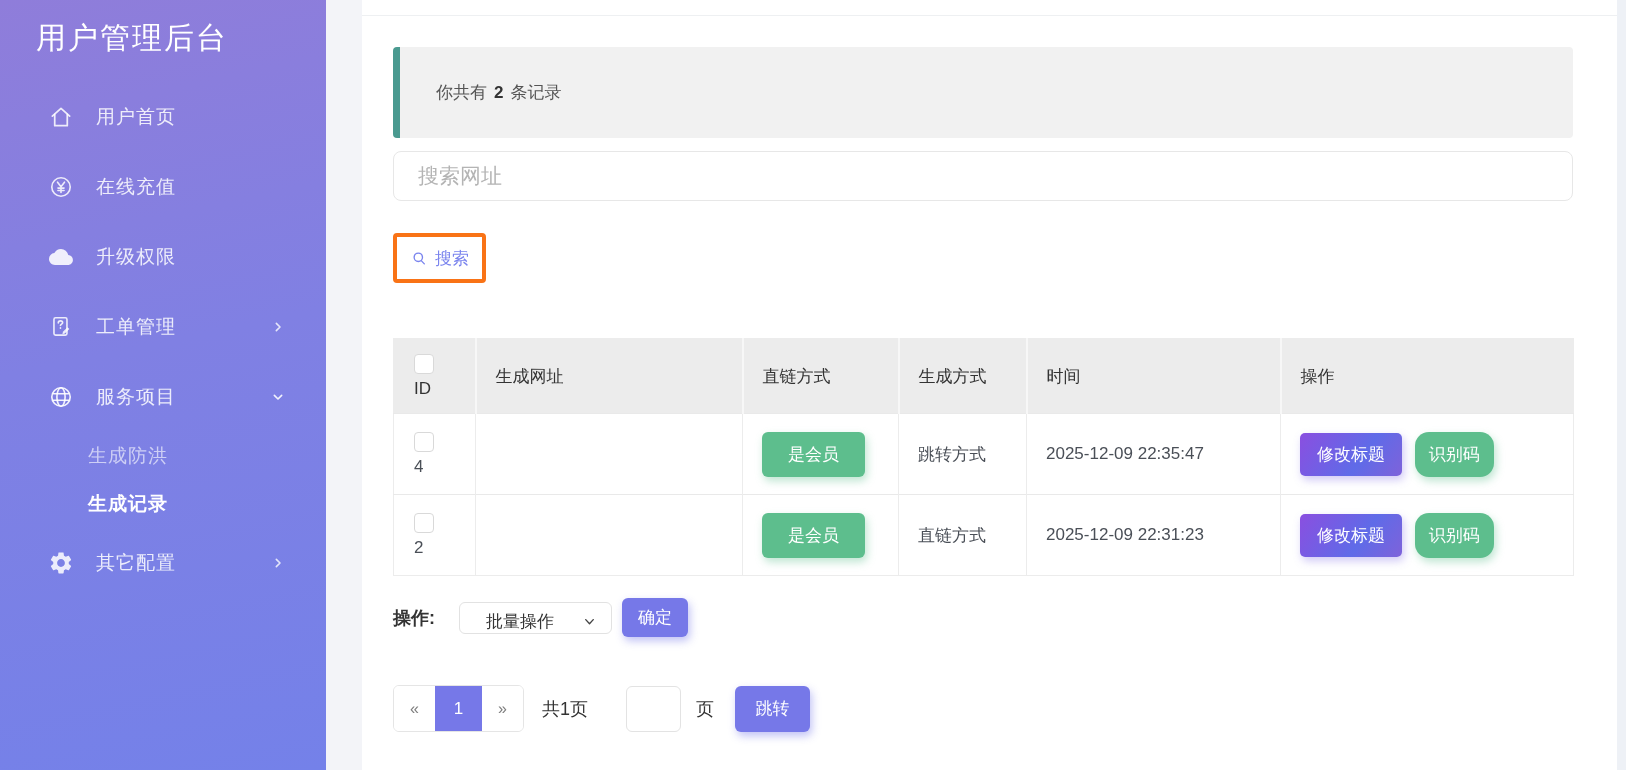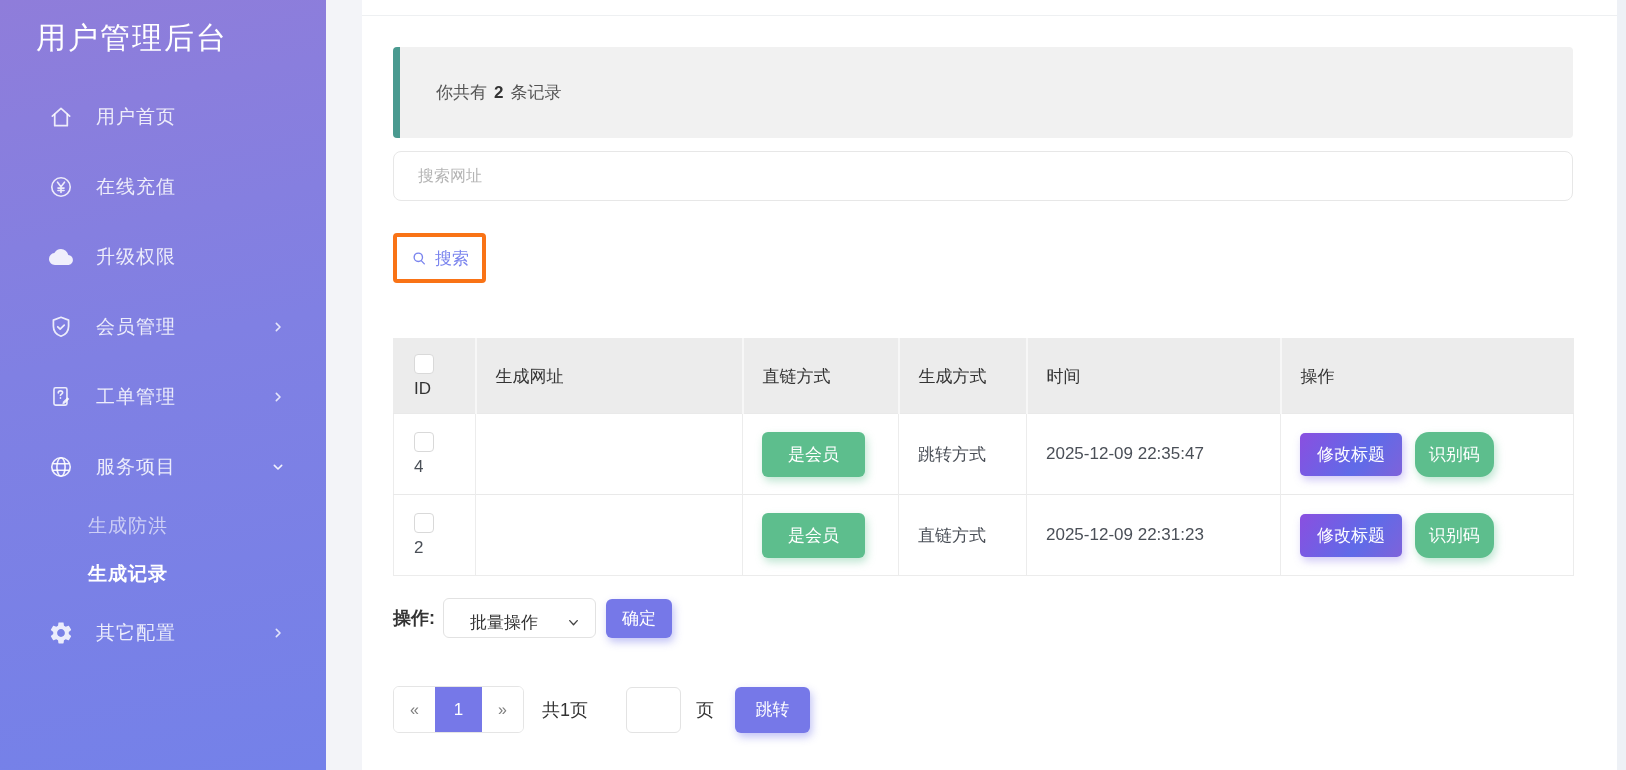--- a/index.html
+++ b/index.html
@@ -51,21 +51,21 @@
     margin-top:31px; width:1180px; height:91px;
     background:#f1f1f1; border-left:7px solid #4a9a90; border-radius:4px;
     display:flex; align-items:center; padding-left:36px;
     font-size:17px; color:#555;
   }
   .alert b { margin:0 7px; color:#333; }
 
   .search-input {
     margin-top:13px; width:1180px; height:50px;
     border:1px solid #e7e7e7; border-radius:8px;
-    padding:0 24px; font-size:16px; color:#333; outline:none; display:block;
+    padding:0 24px; font-size:21px; color:#333; outline:none; display:block;
     font-family:inherit; background:#fff;
   }
   .search-input::placeholder { color:#b4b4b4; }
 
   .search-btn {
     margin-top:32px; width:93px; height:50px;
     background:#fff; border:4px solid #f97316; border-radius:4px;
     color:#7a84ee; font-size:17px; display:flex; align-items:center; justify-content:center;
     gap:6px; cursor:pointer; font-family:inherit;
   }
@@ -108,21 +108,21 @@
   .btn-code {
     background:#5dbe8d; color:#fff; border:none; border-radius:14px;
     padding:11px 14px; font-size:17px; margin-left:8px; cursor:pointer; font-family:inherit;
     box-shadow:2px 4px 9px rgba(93,190,141,.4);
   }
 
   
   .batch-row { margin-top:22px; display:flex; align-items:center; }
   .batch-label { font-size:18px; font-weight:700; color:#333; }
   .batch-select {
-    margin-left:8px; width:153px; height:40px; border:1px solid #e2e2e2;
+    margin-left:24px; width:153px; height:32px; border:1px solid #e2e2e2;
     border-radius:6px; background:#fff; display:flex; align-items:center;
     padding:8px 14px 0 26px; font-size:17px; color:#333; cursor:pointer;
   }
   .batch-select .sel-chevron { margin-left:auto; display:flex; }
   .btn-confirm {
     margin-left:10px; width:66px; height:39px; background:#7678e8; color:#fff;
     border:none; border-radius:6px; font-size:17px; cursor:pointer; font-family:inherit;
     box-shadow:2px 4px 9px rgba(118,120,232,.45);
   }
 
@@ -181,34 +181,20 @@
 
     <div class="menu-item">
       <span class="mi-icon">
         <svg viewBox="0 0 24 24" width="26" height="26" fill="rgba(255,255,255,.88)">
           <path d="M19.35 10.04A7.49 7.49 0 0 0 12 4C9.11 4 6.6 5.64 5.35 8.04A5.99 5.99 0 0 0 0 14c0 3.31 2.69 6 6 6h13c2.76 0 5-2.24 5-5 0-2.64-2.05-4.78-4.65-4.96z" transform="scale(0.92) translate(1,1)"></path>
         </svg>
       </span>
       <span class="mi-label">升级权限</span>
     </div>
 
-    <div class="menu-item">
-      <span class="mi-icon">
-        <svg viewBox="0 0 24 24" width="26" height="26" fill="none" stroke="rgba(255,255,255,.85)" stroke-width="1.6" stroke-linecap="round" stroke-linejoin="round">
-          <path d="M12 3l7 2.6v5.6c0 4.6-3 7.9-7 9.3-4-1.4-7-4.7-7-9.3V5.6z"></path>
-          <path d="M9 11.8l2.2 2.2 3.8-3.8"></path>
-        </svg>
-      </span>
-      <span class="mi-label">会员管理</span>
-      <span class="mi-chevron">
-        <svg viewBox="0 0 24 24" width="16" height="16" fill="none" stroke="rgba(255,255,255,.8)" stroke-width="2.4" stroke-linecap="round" stroke-linejoin="round">
-          <polyline points="9.5 6.5 15 12 9.5 17.5"></polyline>
-        </svg>
-      </span>
-    </div>
 
     <div class="menu-item">
       <span class="mi-icon">
         <svg viewBox="0 0 24 24" width="26" height="26" fill="none" stroke="rgba(255,255,255,.85)" stroke-width="1.5" stroke-linecap="round" stroke-linejoin="round">
           <rect x="5.5" y="3.5" width="12" height="16" rx="1.5"></rect>
           <path d="M9.5 8.2c0-1.2 1-1.9 2-1.9s2 .7 2 1.8c0 1.1-2 1.3-2 2.5M11.5 12.8v.4"></path>
           <path d="M13.8 16.4l4.2-4.2 1.7 1.7-4.2 4.2-2.2.5z" fill="rgba(255,255,255,.85)" stroke="none"></path>
         </svg>
       </span>
       <span class="mi-label">工单管理</span>

